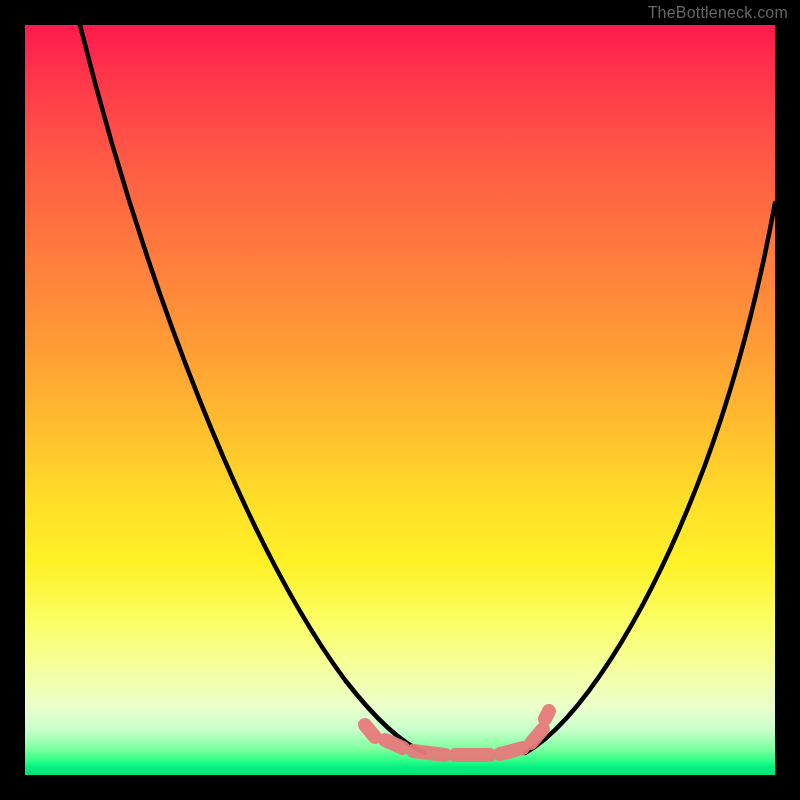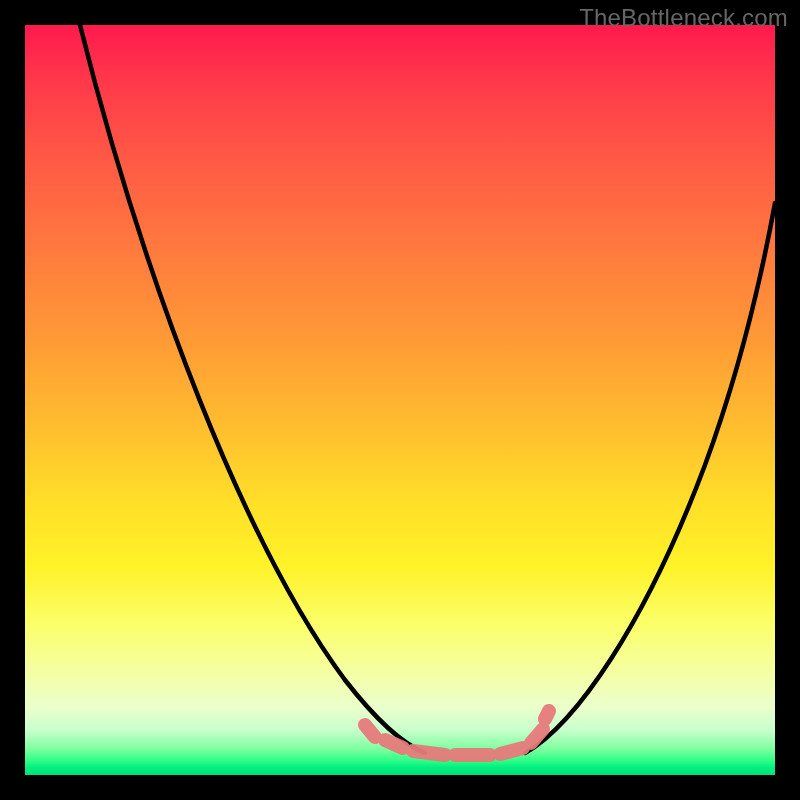--- a/index.html
+++ b/index.html
@@ -40,21 +40,21 @@
       #7fffa0 96.5%,
       #33ff88 98%,
       #00f080 99%,
       #00e078 100%);
   }
   .attribution {
     position: absolute;
     top: 4px;
     right: 12px;
     color: #666;
-    font-size: 24px;
+    font-size: 16px;
     letter-spacing: 0.2px;
     user-select: none;
   }
   svg.overlay {
     position: absolute;
     left: 0;
     top: 0;
     width: 750px;
     height: 750px;
     overflow: visible;

